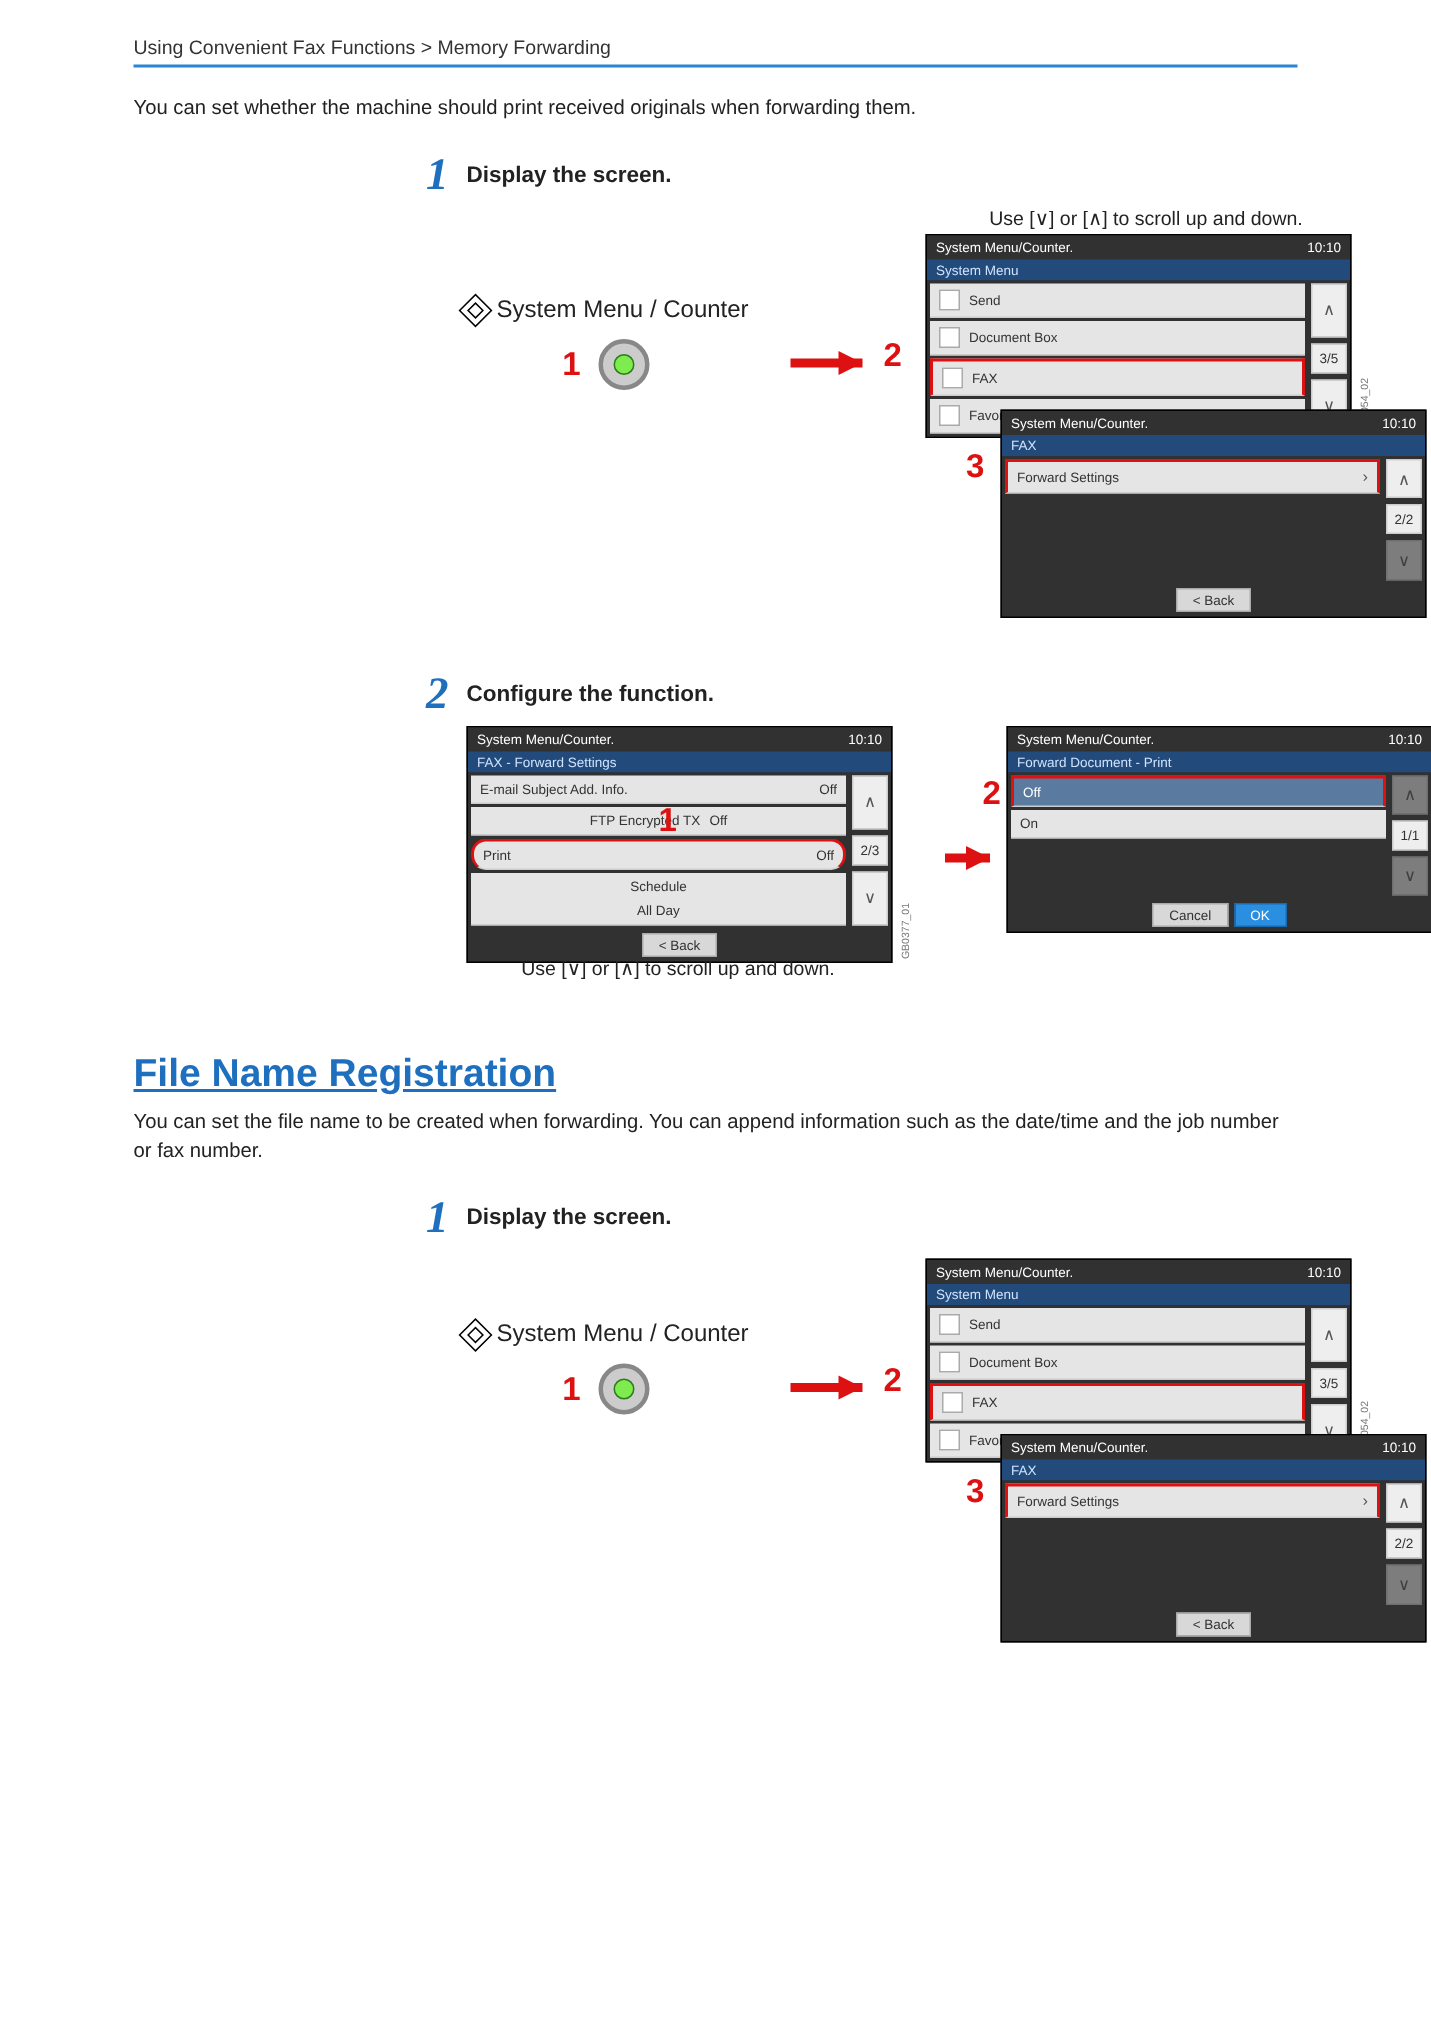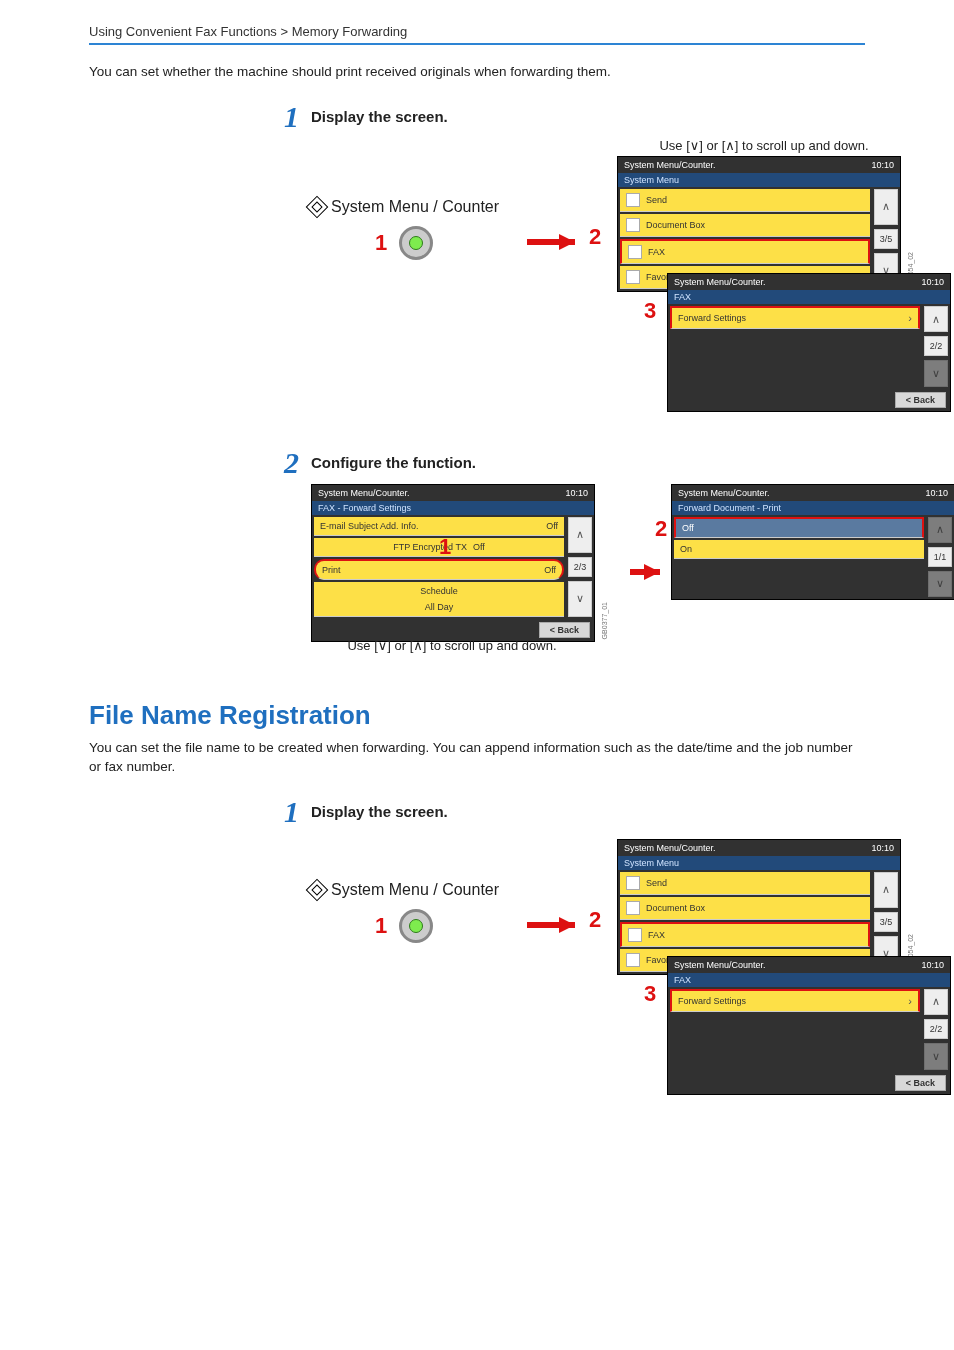--- a/index.html
+++ b/index.html
@@ -22,26 +22,26 @@
   .arrow-right { width:0;height:0;border-top:8px solid transparent;border-bottom:8px solid transparent;border-left:16px solid #d11; position:relative;}
   .arrow-right.long::before{content:"";position:absolute;left:-48px;top:-3px;width:48px;height:6px;background:#d11;}
   .arrow-right.med::before{content:"";position:absolute;left:-30px;top:-3px;width:30px;height:6px;background:#d11;}
 
   
   .screen { background:#313131; color:#fff; font-size:10px; position:relative; border:1px solid #000; }
   .screen .title-bar { display:flex; justify-content:space-between; padding:3px 6px; font-size:9px; background:#313131;}
   .screen .subtitle { background:#224a7a; color:#cfe3ff; padding:2px 6px; font-size:9px; }
   .screen .body-area { background:#313131; display:flex; }
   .screen .list { flex:1; }
-  .screen .list-item { display:flex; align-items:center; gap:6px; padding:4px 6px; background:#fde047; color:#333; border-bottom:1px solid #ccc; margin:2px; font-size:9px;}
+  .screen .list-item { display:flex; align-items:center; gap:6px; padding:4px 6px; background:#e5e5e5; color:#333; border-bottom:1px solid #ccc; margin:2px; font-size:9px;}
   .screen .list-item .icon-sq { width:12px; height:12px; background:#fff; border:1px solid #aaa; display:flex; align-items:center; justify-content:center; font-size:8px;}
   .screen .side-col { width:28px; display:flex; flex-direction:column; }
   .screen .side-btn { flex:1; background:#eee; color:#333; border:1px solid #ccc; margin:2px; display:flex; align-items:center; justify-content:center; font-size:10px;}
   .screen .page-ind { background:#eee; color:#333; border:1px solid #ccc; margin:2px; text-align:center; font-size:9px; padding:4px 0;}
-  .screen .footer { display:flex; justify-content:flex-end; padding:3px 4px; gap:4px;font-weight:bold;}
+  .screen .footer { display:flex; justify-content:center; padding:3px 4px; gap:4px;}
   .screen .footer .btn { background:#d8d8d8; color:#333; font-size:9px; padding:2px 10px; border:1px solid #aaa;}
   .screen .footer .btn.ok { background:#2a8fe0; color:#fff; border-color:#1a6ab0;}
   .red-box { border:2px solid #d11; box-sizing:border-box; }
   .vlabel { position:absolute; right:-14px; bottom:2px; font-size:7px; color:#777; writing-mode:vertical-rl; transform:rotate(180deg); }
   .chevron { font-size:11px; color:#555;}
   .page-num { text-align:center; font-size:13px; margin-top:26px;}
   .col { display:flex; flex-direction:column; }
 </style>
 </head>
 <body>
@@ -219,27 +219,31 @@
         <div class="side-col">
           <div class="side-btn" style="opacity:.4">
               <span class="chevron">∧</span>
             </div>
           <div class="page-ind">1/1</div>
           <div class="side-btn" style="opacity:.4">
               <span class="chevron">∨</span>
             </div>
         </div>
       </div>
+      <div class="footer">
+        <div class="btn">Cancel</div>
+        <div class="btn ok">OK</div>
+      </div>
       <span class="vlabel">GB0383_00</span>
     </div>
 
     <div class="scroll-hint" style="position:absolute; left:222px; top:152px; width:282px;">Use [∨] or [∧] to scroll up and down.</div>
   </div>
 
-  <h1 class="blue" style="margin-top:26px;">File Name Registration</h1>
+  <h1 class="blue" style="margin-top:26px;text-decoration:underline;">File Name Registration</h1>
   <p class="body">You can set the file name to be created when forwarding. You can append information such as the date/time and the job number or fax number.</p>
 
   <div class="step-row" style="margin-left:180px;">
     <div class="big-step-num">1</div>
     <div class="step-title">Display the screen.</div>
   </div>
 
   <div style="position:relative; height:290px;">
 
     <div style="position:absolute; left:220px; top:48px;" class="col">

